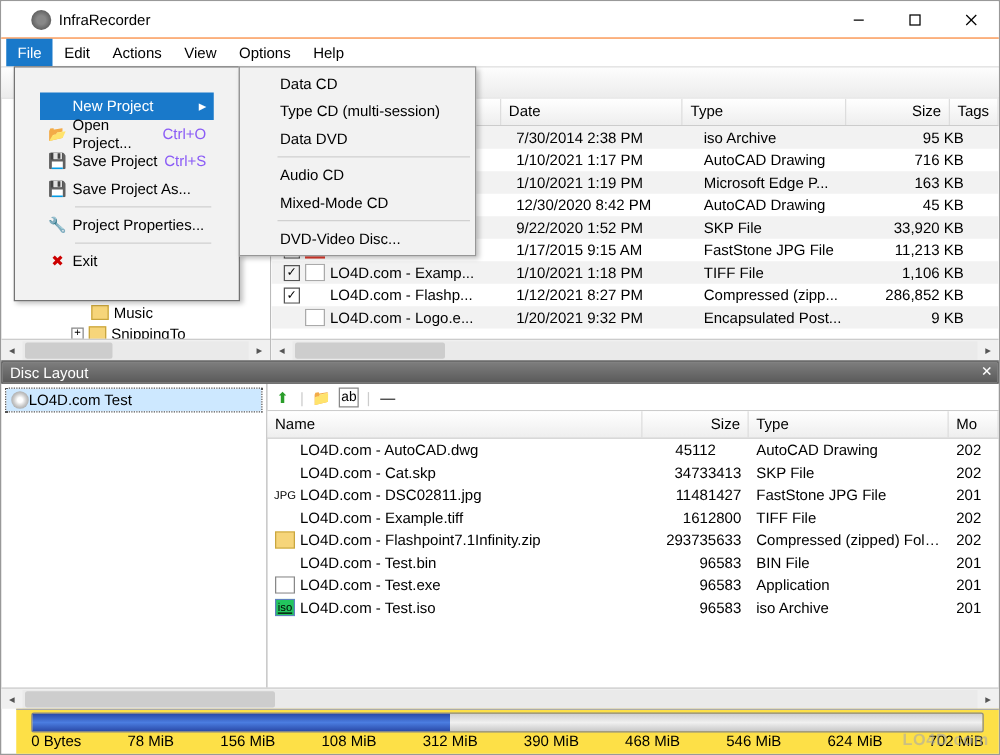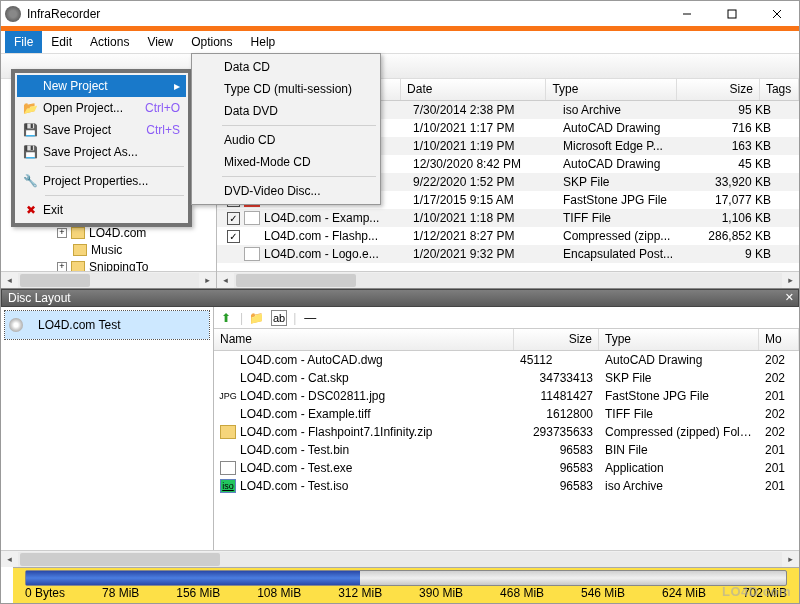--- a/index.html
+++ b/index.html
@@ -1,34 +1,34 @@
 <!DOCTYPE html>
 <html><head>
 <meta charset="utf-8">
 <style>
 * { box-sizing: border-box; margin: 0; padding: 0; font-family: "Segoe UI", Tahoma, sans-serif; font-size: 12px; }
 body { background: #fff; overflow: hidden; }
 .window { width: 800px; height: 604px; border: 1px solid #999; background: #fff; position: relative; }
 
 
-.titlebar { height: 30px; display: flex; align-items: center; padding: 0 0 0 4px; background: #fff; border-bottom: 5px solid #f97316; }
+.titlebar { height: 30px; display: flex; align-items: center; padding: 0 0 0 24px; background: #fff; border-bottom: 1px solid #f97316; }
 .titlebar .app-icon { width: 16px; height: 16px; margin-right: 6px; border-radius: 50%; background: radial-gradient(circle, #888 30%, #444 100%); }
 .titlebar .title { flex: 1; }
 .titlebar .winbtn { width: 45px; height: 29px; display: flex; align-items: center; justify-content: center; }
 
 
 .menubar { height: 22px; display: flex; align-items: stretch; padding: 0 4px; background: #fff; }
 .menubar .mitem { padding: 0 9px; display: flex; align-items: center; }
 .menubar .mitem.active { background: #1979ca; color: #fff; }
 
 
 .toolbar { height: 26px; border-top: 1px solid #ddd; border-bottom: 1px solid #ddd; background: linear-gradient(#fdfdfd,#ececec); }
 
 
-.dropdown { position: absolute; left: 10px; top: 52px; width: 181px; background: #f2f2f2; border: 4px solid #737373; box-shadow: 2px 2px 4px rgba(0,0,0,.25); z-index: 40; padding: 2px; margin-top: 16px; }
+.dropdown { position: absolute; left: 10px; top: 52px; width: 181px; background: #f2f2f2; border: 1px solid #737373; box-shadow: 2px 2px 4px rgba(0,0,0,.25); z-index: 40; padding: 20px; }
 .dropdown .dditem { height: 22px; display: flex; align-items: center; padding: 0 6px 0 4px; }
 .dropdown .dditem.selected { background: #1979ca; color: #fff; }
 .dropdown .ddicon { width: 20px; height: 16px; display: flex; align-items: center; justify-content: center; margin-right: 2px; }
 .dropdown .ddlabel { flex: 1; }
 .dropdown .ddshortcut { color: #8b5cf6; }
 .dropdown .ddsep { height: 1px; background: #d0d0d0; margin: 3px 2px 3px 28px; }
 .dropdown .ddarrow { margin-left: 6px; }
 
 
 .submenu { position: absolute; left: 190px; top: 52px; width: 190px; background: #f2f2f2; border: 1px solid #979797; box-shadow: 2px 2px 4px rgba(0,0,0,.25); z-index: 41; padding: 2px; }
@@ -61,21 +61,21 @@
 .hscroll .track{flex:1;height:15px;background:#eaeaea;position:relative;}
 .hscroll .thumb{position:absolute;left:2px;top:1px;width:70px;height:13px;background:#cdcdcd;border-radius:2px;}
 .hscroll .sbtn{width:17px;height:17px;display:flex;align-items:center;justify-content:center;font-size:9px;color:#555;}
 
 
 .splittitle { height:18px; background:linear-gradient(#7d7d7d,#5a5a5a); color:#fff; padding:1px 6px; font-size:11px; border:1px solid #444; position:relative; }
 .splittitle .x { position:absolute; right:4px; top:1px; font-size:11px;}
 
 .lower { height: calc(100% - 210px - 20px); display:flex; }
 .disctree { width:216px; border-right:1px solid #bbb; padding:4px;}
-.disctree .drow{height:28px;display:flex;align-items:center;gap:15px;padding-left:4px;}
+.disctree .drow{height:18px;display:flex;align-items:center;gap:0;padding-left:4px;}
 .disctree .discicon{width:14px;height:14px;border-radius:50%;background:radial-gradient(circle,#fff 20%,#ccc 50%,#888 100%);}
 .disctree .drow.sel{background:#cde8ff;outline:1px dotted #555;}
 
 .layoutbar{height:22px;border-bottom:1px solid #ccc;display:flex;align-items:center;gap:6px;padding:0 4px;}
 .layoutbar .lico{width:16px;height:16px;display:flex;align-items:center;justify-content:center;}
 
 .discfiles{flex:1;display:flex;flex-direction:column;}
 .dheader{height:22px;background:linear-gradient(#fff,#eee);border-bottom:1px solid #ccc;display:flex;}
 .dheader .dcol{padding:3px 6px;border-right:1px solid #ddd;}
 .drows{flex:1;overflow:hidden;}
@@ -270,21 +270,21 @@
               <div class="fc" style="width: 85px; text-align: right;">33,920 KB</div>
             </div>
             <div class="frow">
               <div class="fc" style="width: 190px; display: flex; align-items: center;">
                 <span class="chk">✓</span>
                 <span class="fi jpg">JPG</span>
                 <span>LO4D.com - DSC02...</span>
               </div>
               <div class="fc" style="width: 150px;">1/17/2015 9:15 AM</div>
               <div class="fc" style="width: 135px;">FastStone JPG File</div>
-              <div class="fc" style="width: 85px; text-align: right;">17,077 KB</div>
+              <div class="fc" style="width: 85px; text-align: right;">11,213 KB</div>
             </div>
             <div class="frow">
               <div class="fc" style="width: 190px; display: flex; align-items: center;">
                 <span class="chk">✓</span>
                 <span class="fi doc"></span>
                 <span>LO4D.com - Examp...</span>
               </div>
               <div class="fc" style="width: 150px;">1/10/2021 1:18 PM</div>
               <div class="fc" style="width: 135px;">TIFF File</div>
               <div class="fc" style="width: 85px; text-align: right;">1,106 KB</div>
@@ -346,21 +346,21 @@
             <div class="dcol" style="width: 85px; text-align: right;">Size</div>
             <div class="dcol" style="width: 160px;">Type</div>
             <div class="dcol" style="width: 40px;">Mo</div>
           </div>
         <div class="drows" id="drows">
             <div class="drow2">
               <div class="dc" style="width: 300px; display: flex; align-items: center;">
                 <span class="fi doc"></span>
                 <span>LO4D.com - AutoCAD.dwg</span>
               </div>
-              <div class="dc" style="width: 85px; text-align: left;">45112</div>
+              <div class="dc" style="width: 85px; text-align: center;">45112</div>
               <div class="dc" style="width: 160px;">AutoCAD Drawing</div>
               <div class="dc" style="width: 40px;">202</div>
             </div>
             <div class="drow2">
               <div class="dc" style="width: 300px; display: flex; align-items: center;">
                 <span class="fi doc"></span>
                 <span>LO4D.com - Cat.skp</span>
               </div>
               <div class="dc" style="width: 85px; text-align: right;">34733413</div>
               <div class="dc" style="width: 160px;">SKP File</div>

